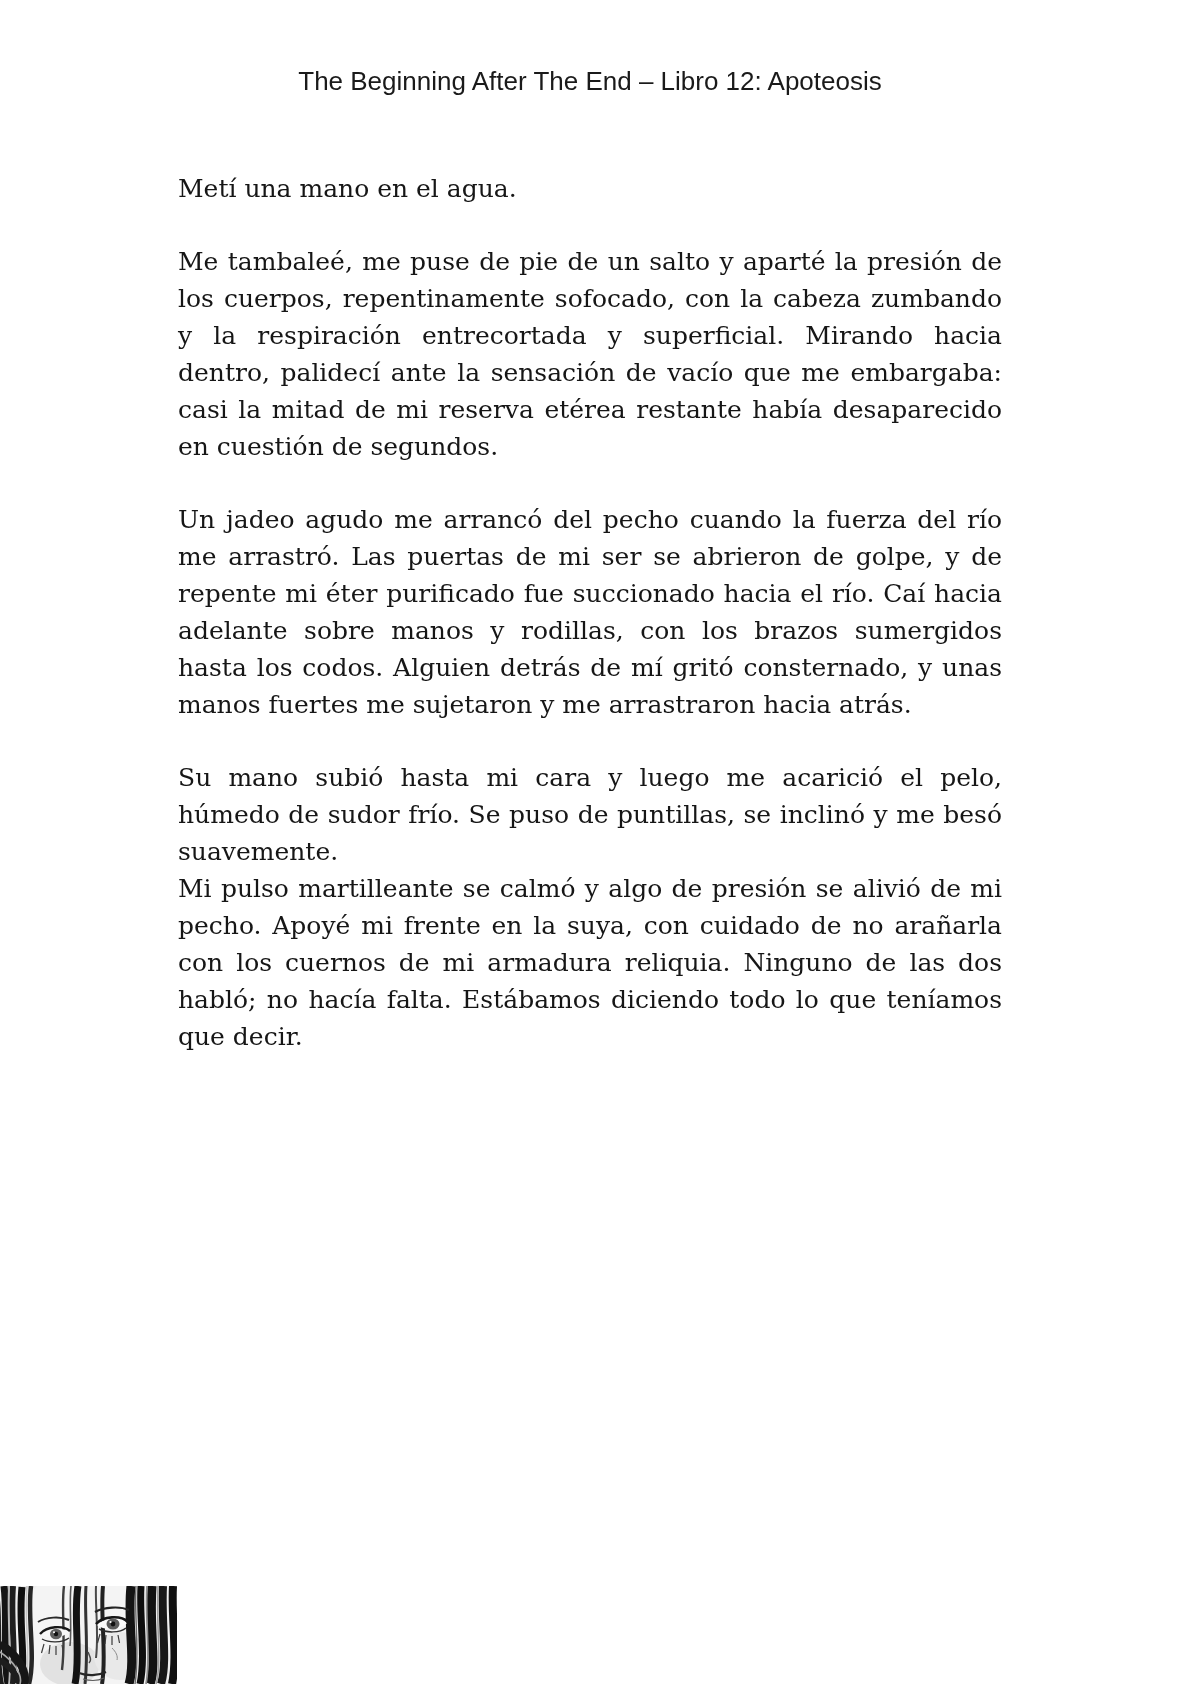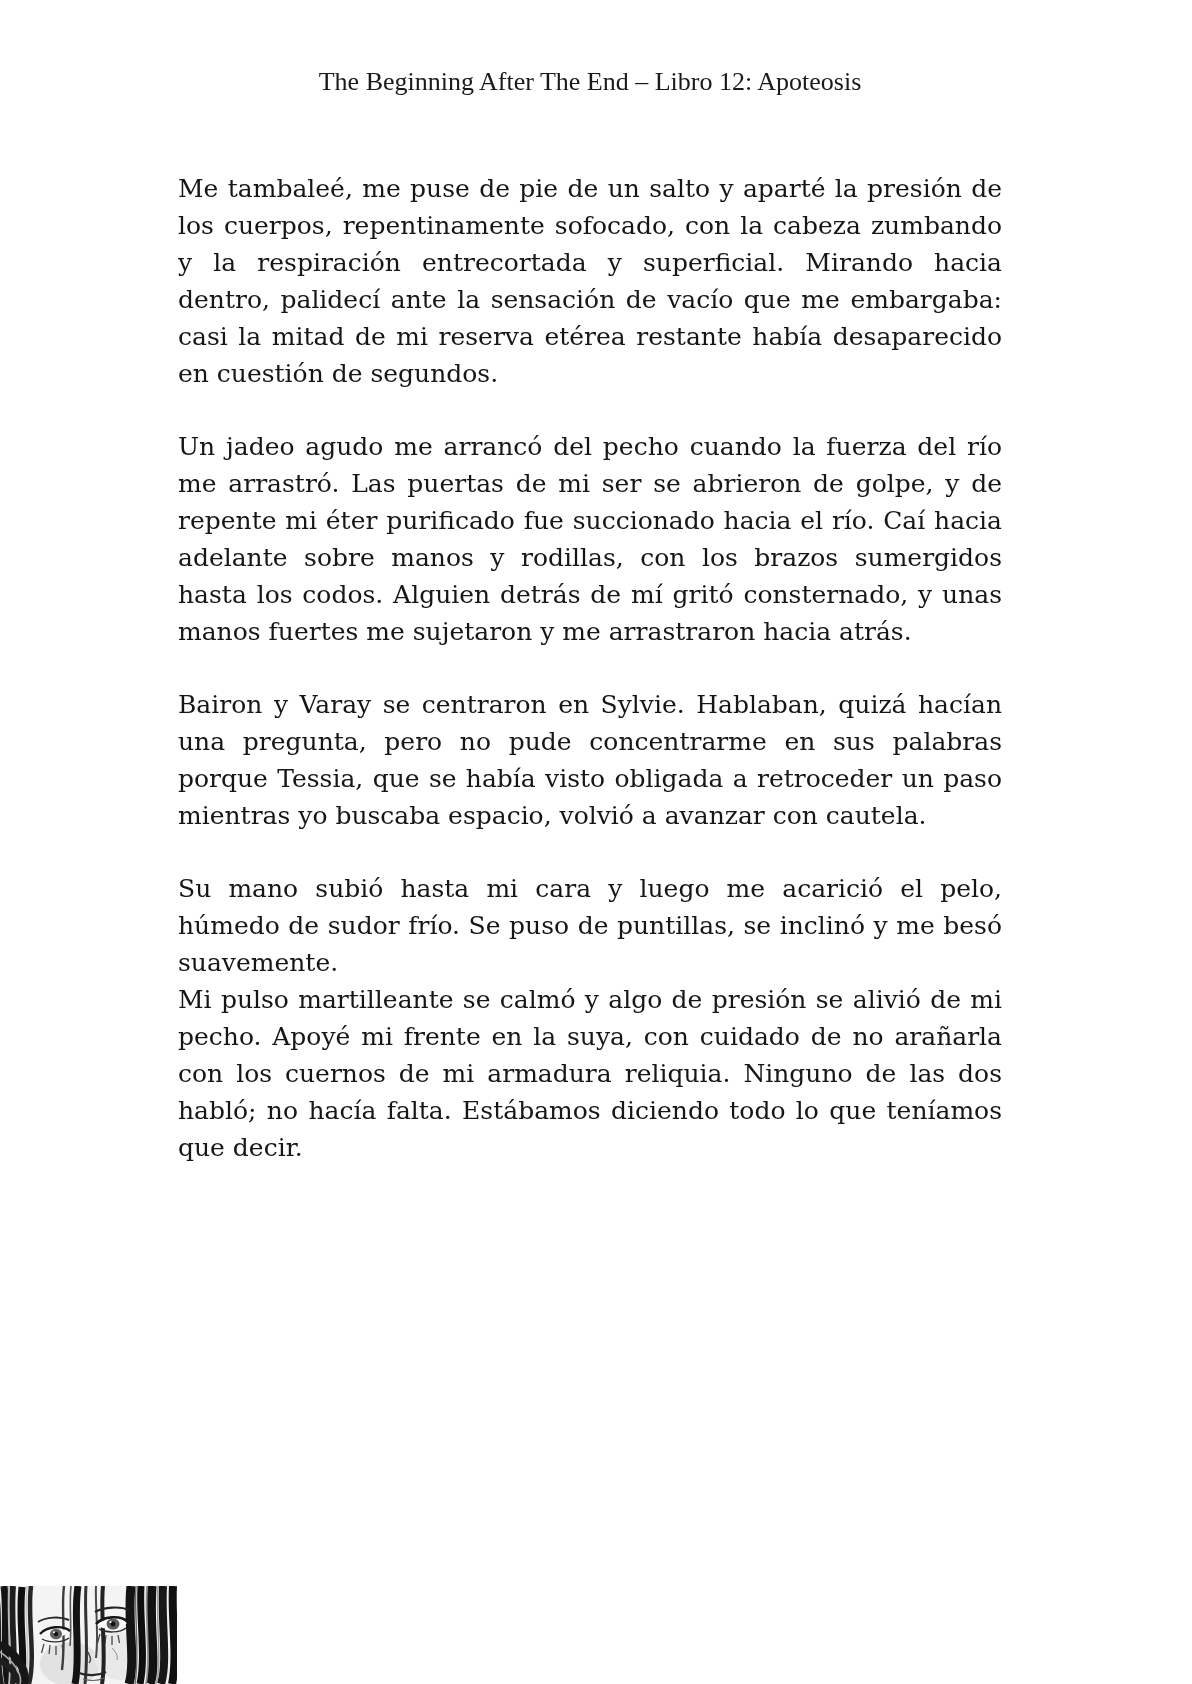--- a/index.html
+++ b/index.html
@@ -19,21 +19,21 @@
     top: 64px;
     left: 178px;
     width: 824px;
     text-align: center;
     font-family: "Liberation Sans", sans-serif;
     font-size: 26px;
     line-height: 35px;
     font-weight: 400;
     color: #1a1a1a;
   }
-  .doc-header .title-line { display: block; font-family: Liberation Serif, serif; }
+  .doc-header .title-line { display: block; }
 
   .doc-body {
     position: absolute;
     top: 170px;
     left: 178px;
     width: 824px;
     font-size: 25px;
     line-height: 37px;
     text-align: justify;
     color: #161616;
@@ -54,23 +54,23 @@
 </head>
 <body>
 
 <div class="page">
 
   <div class="doc-header">
     <span class="title-line">The Beginning After The End – Libro 12: Apoteosis</span>
   </div>
 
   <div class="doc-body">
+    <p>Metí una mano en el agua.</p>
     <p>Me tambaleé, me puse de pie de un salto y aparté la presión de los cuerpos, repentinamente sofocado, con la cabeza zumbando y la respiración entrecortada y superficial. Mirando hacia dentro, palidecí ante la sensación de vacío que me embargaba: casi la mitad de mi reserva etérea restante había desaparecido en cuestión de segundos.</p>
     <p>Un jadeo agudo me arrancó del pecho cuando la fuerza del río me arrastró. Las puertas de mi ser se abrieron de golpe, y de repente mi éter purificado fue succionado hacia el río. Caí hacia adelante sobre manos y rodillas, con los brazos sumergidos hasta los codos. Alguien detrás de mí gritó consternado, y unas manos fuertes me sujetaron y me arrastraron hacia atrás.</p>
-    <p>Bairon y Varay se centraron en Sylvie. Hablaban, quizá hacían una pregunta, pero no pude concentrarme en sus palabras porque Tessia, que se había visto obligada a retroceder un paso mientras yo buscaba espacio, volvió a avanzar con cautela.</p>
     <p class="tight">Su mano subió hasta mi cara y luego me acarició el pelo, húmedo de sudor frío. Se puso de puntillas, se inclinó y me besó suavemente.</p>
     <p>Mi pulso martilleante se calmó y algo de presión se alivió de mi pecho. Apoyé mi frente en la suya, con cuidado de no arañarla con los cuernos de mi armadura reliquia. Ninguno de las dos habló; no hacía falta. Estábamos diciendo todo lo que teníamos que decir.</p>
   </div>
 
   <div class="footer-art" role="img" aria-label="manga-face-behind-hair-strands">
     <svg viewBox="0 0 177 98" xmlns="http://www.w3.org/2000/svg">
 
       <rect width="177" height="98" fill="#efefef"></rect>
       <ellipse cx="92" cy="58" rx="78" ry="82" fill="#f4f4f4"></ellipse>
       <ellipse cx="70" cy="78" rx="30" ry="22" fill="#e2e2e2"></ellipse>

